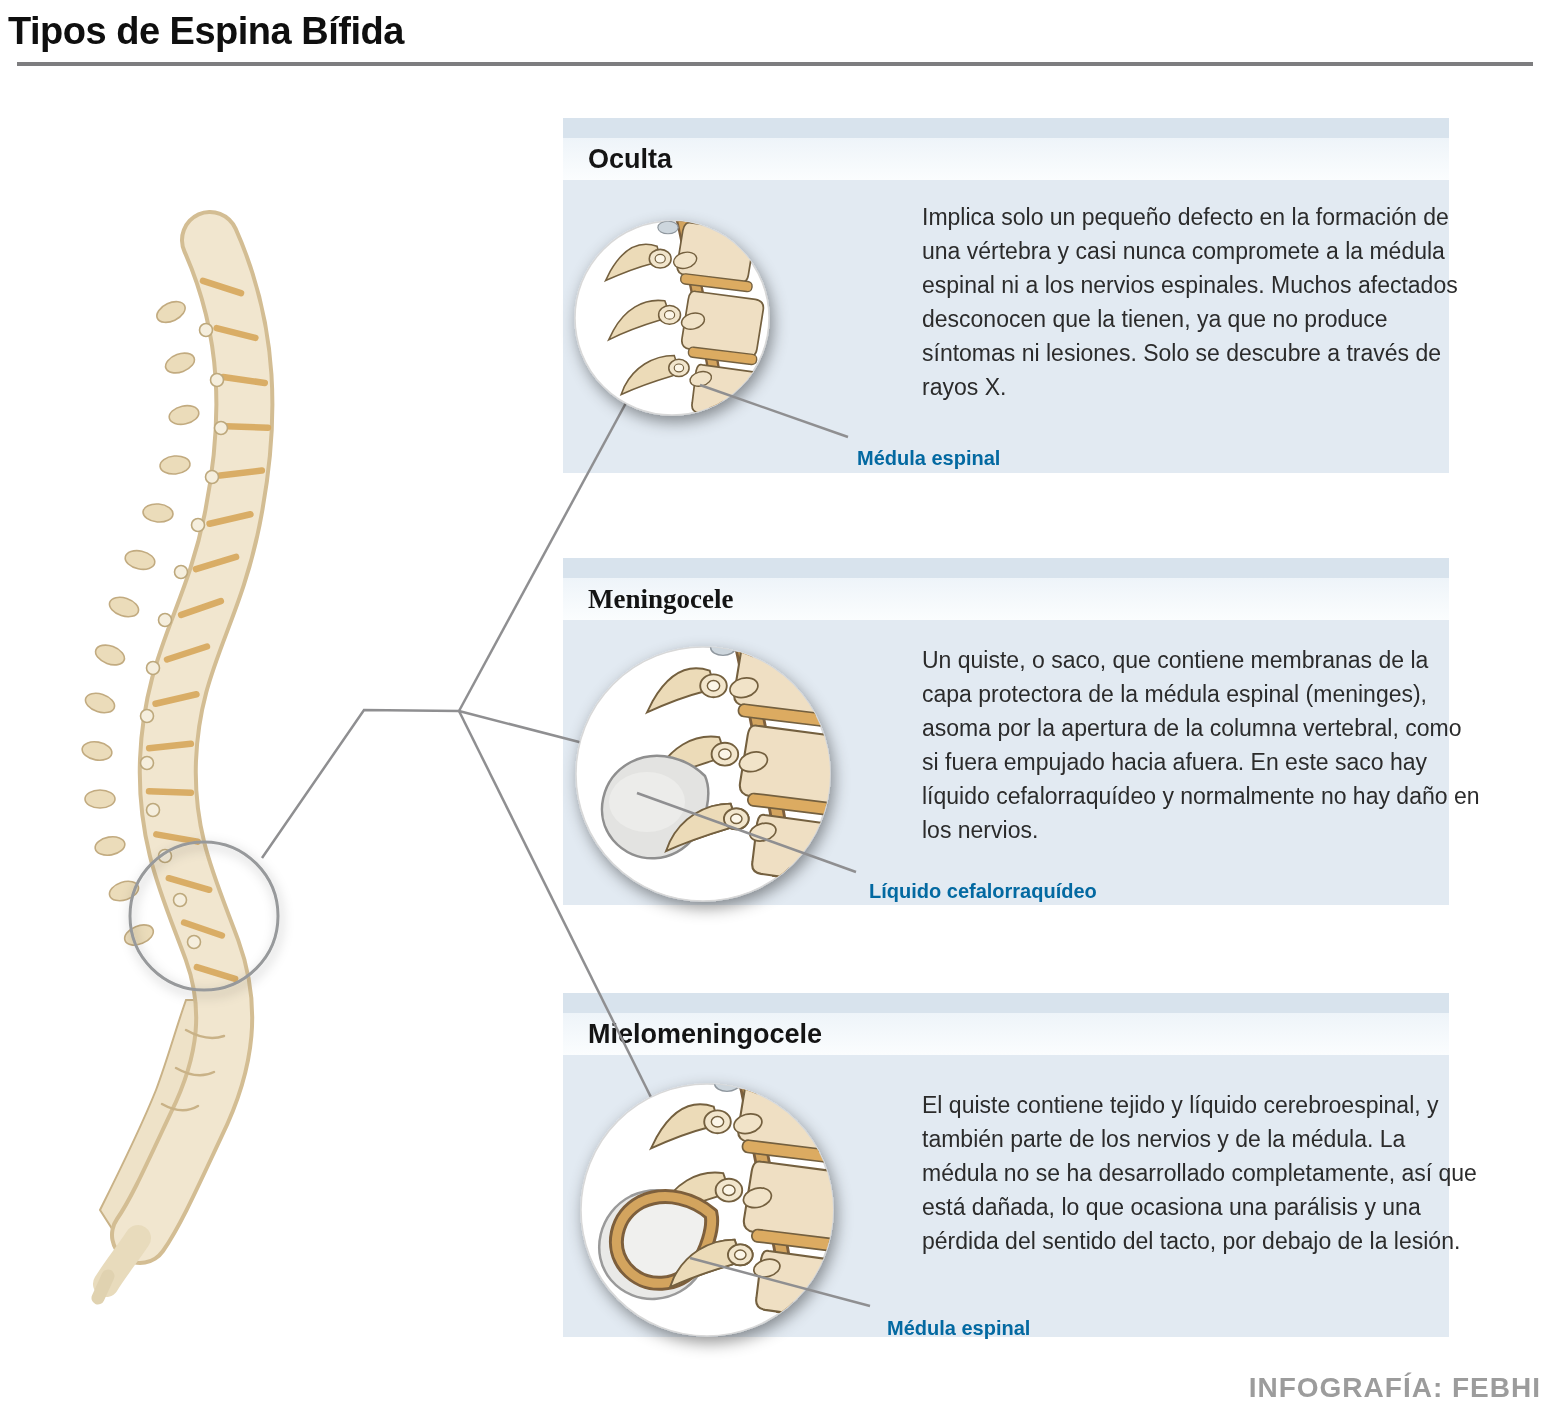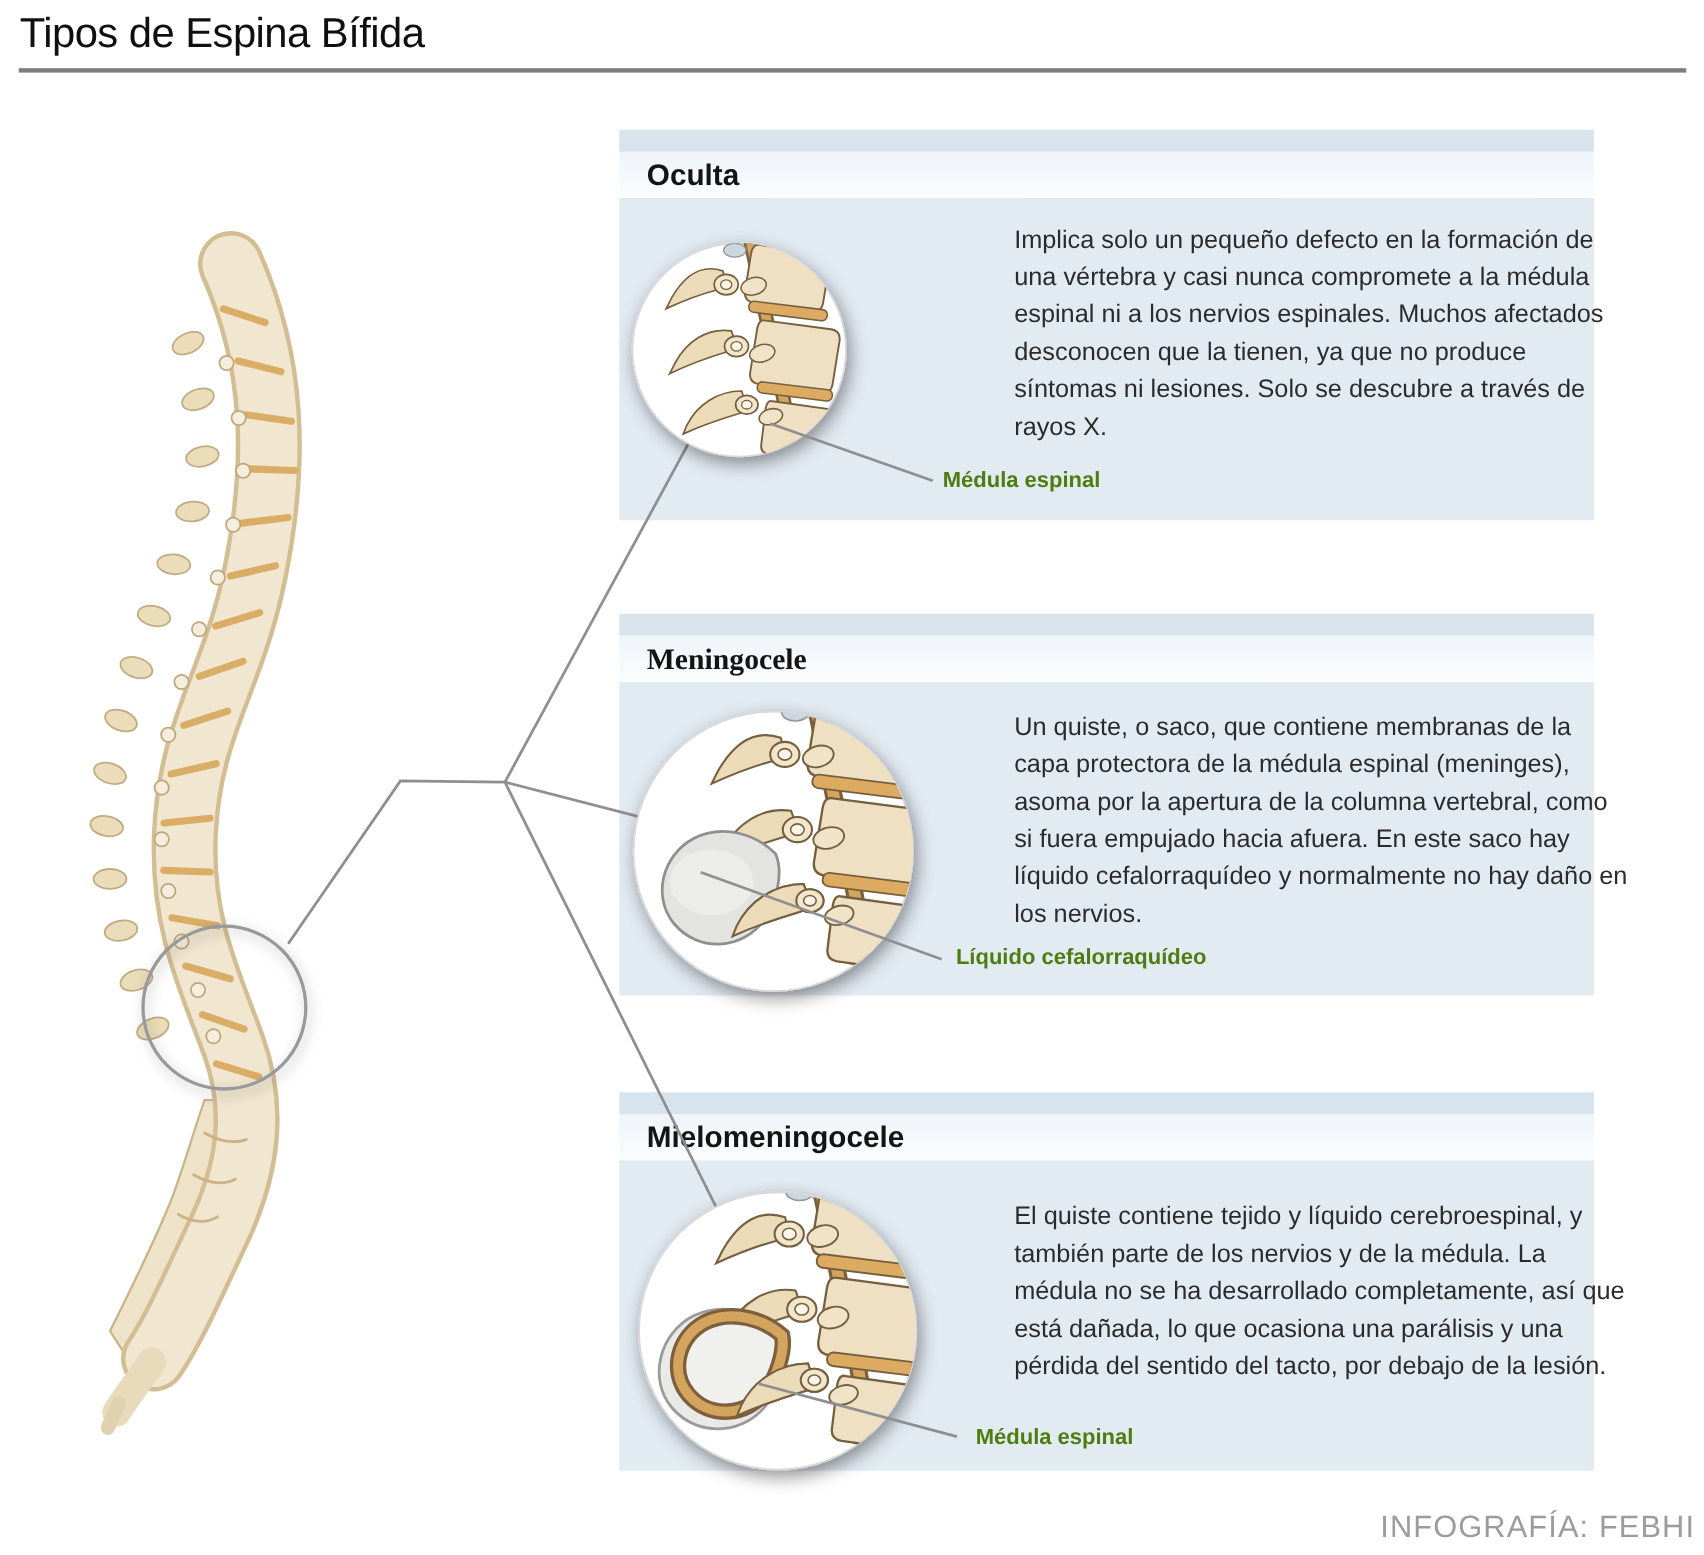--- a/index.html
+++ b/index.html
@@ -1,45 +1,45 @@
 <!DOCTYPE html>
 <html><head>
 <meta charset="utf-8">
 <style>
   html,body{margin:0;padding:0;background:#ffffff;}
   .stage{
     position:relative;width:1549px;height:1414px;overflow:hidden;
     font-family:"Liberation Sans","DejaVu Sans",sans-serif;background:#ffffff;
   }
   .main-title{
-    position:absolute;left:18px;top:10px;margin:0;
-    font-size:38px;font-weight:normal;color:#0f0f0f;letter-spacing:-0.5px;
+    position:absolute;left:8px;top:10px;margin:0;
+    font-size:38px;font-weight:bold;color:#0f0f0f;letter-spacing:-0.5px;
   }
   .title-rule{
     position:absolute;left:17px;top:62px;width:1516px;height:4px;background:#7d7d7f;
   }
   .panel{position:absolute;left:563px;width:886px;}
   .panel .strip{position:absolute;left:0;right:0;height:20px;background:#d8e3ed;}
   .panel .titlebar{
     position:absolute;left:0;right:0;top:20px;height:42px;
     background:linear-gradient(#eef4f9,#fbfdfe);
     display:flex;align-items:center;padding-left:25px;box-sizing:border-box;
   }
   .panel .titlebar h2{margin:0;font-size:27px;font-weight:bold;color:#141414;}
   .panel .body{position:absolute;left:0;right:0;background:#e2eaf2;}
   .paragraph{
     position:absolute;left:878px;width:560px;
     font-size:23px;line-height:34px;color:#2b2b2b;margin-left:44px;
   }
   .ill-label{
-    position:absolute;font-size:20px;font-weight:600;color:#4d7c0f;white-space:nowrap;
+    position:absolute;font-size:20px;font-weight:600;color:#0369a1;white-space:nowrap;margin-top:21px;
   }
   .credit{
     position:absolute;right:8px;top:1372px;
-    font-size:28px;font-weight:normal;color:#9c9c9c;letter-spacing:1px;
+    font-size:28px;font-weight:bold;color:#9c9c9c;letter-spacing:1px;
   }
   svg.overlay{position:absolute;left:0;top:0;}
 </style>
 </head>
 <body>
 
 <div class="stage">
 
   <h1 class="main-title">Tipos de Espina Bífida</h1>
   <div class="title-rule"></div>

